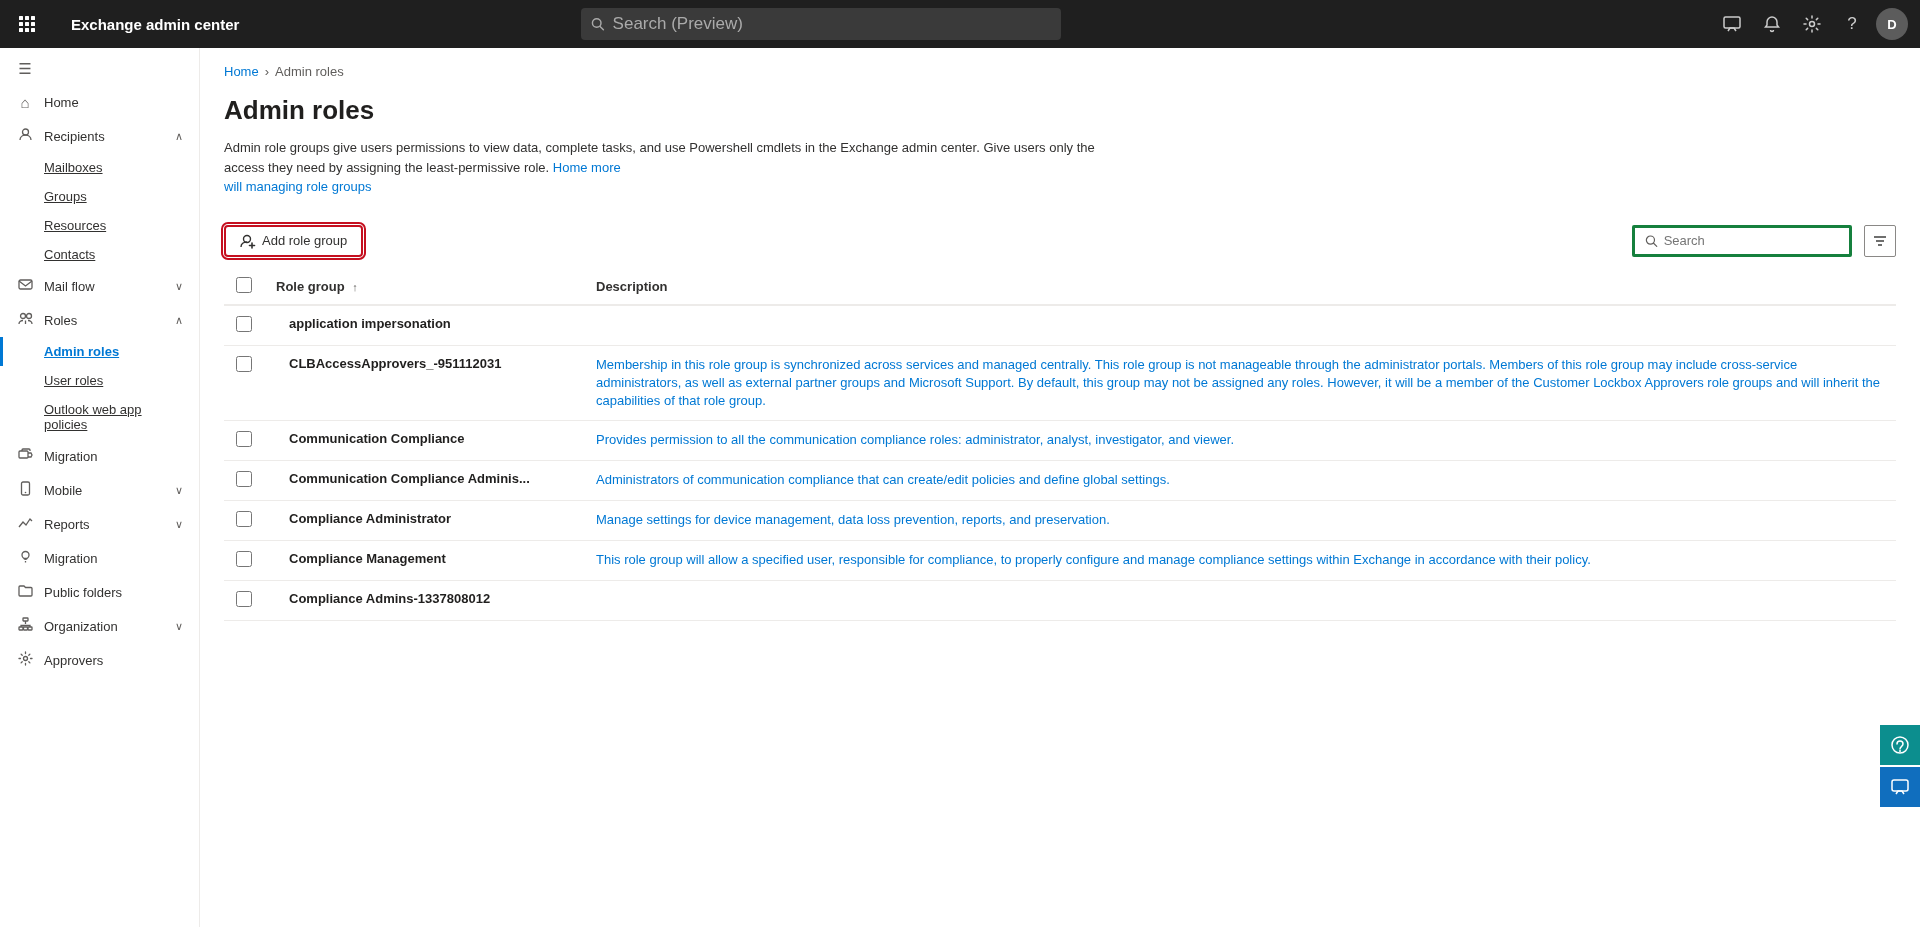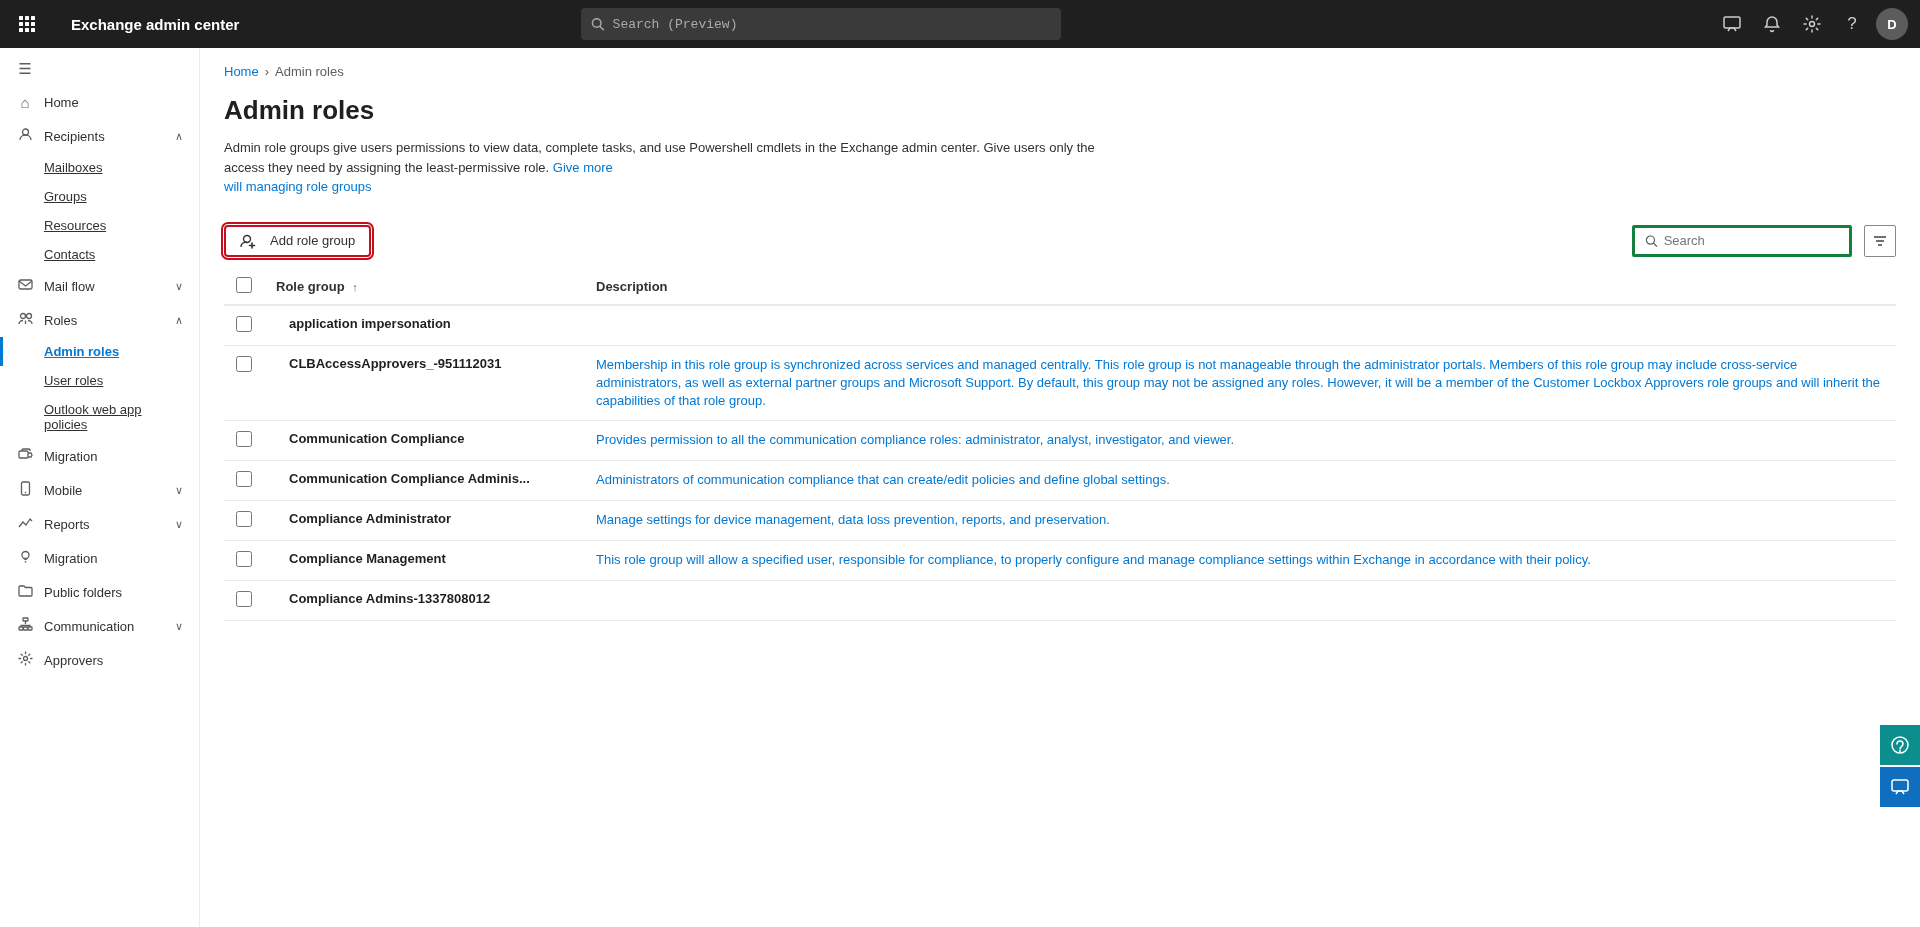--- a/index.html
+++ b/index.html
@@ -39,23 +39,22 @@
       align-items: center;
       padding: 0 10px;
       height: 32px;
       gap: 8px;
     }
     .topbar-search input {
       background: transparent;
       border: none;
       outline: none;
       color: #e5e5e5;
-      font-size: 13px;
+      font-size: 17px;
       width: 100%;
-      font-family: Liberation Mono, monospace;
     }
     .topbar-search input::placeholder { color: #aaa; }
     .topbar-icons {
       display: flex; align-items: center; gap: 8px; margin-left: auto;
     }
     .topbar-icon-btn {
       width: 32px; height: 32px;
       display: flex; align-items: center; justify-content: center;
       color: #ccc; cursor: pointer; border-radius: 4px;
       font-size: 16px;
@@ -158,21 +157,21 @@
     
     .toolbar {
       display: flex;
       align-items: center;
       padding: 12px 24px;
       gap: 12px;
     }
     .btn-add-role {
       display: flex;
       align-items: center;
-      gap: 14px;
+      gap: 6px;
       padding: 6px 14px;
       border: 2px solid #c50f1f;
       border-radius: 4px;
       background: #fff;
       color: #323130;
       font-size: 13px;
       cursor: pointer;
       font-weight: 500;
       outline: 2px solid #c50f1f;
       outline-offset: 1px;
@@ -418,21 +417,21 @@
     <div class="sidebar-item">
       <span class="sidebar-icon">
         <svg width="15" height="15" viewBox="0 0 15 15" fill="none">
             <rect x="5" y="1" width="5" height="3" rx="0.5" stroke="#605e5c" stroke-width="1.3"></rect>
             <rect x="1" y="10" width="4" height="3" rx="0.5" stroke="#605e5c" stroke-width="1.3"></rect>
             <rect x="5.5" y="10" width="4" height="3" rx="0.5" stroke="#605e5c" stroke-width="1.3"></rect>
             <rect x="10" y="10" width="4" height="3" rx="0.5" stroke="#605e5c" stroke-width="1.3"></rect>
             <path d="M7.5 4v3M3 10V8.5H12V10" stroke="#605e5c" stroke-width="1.3"></path>
           </svg>
       </span>
-      <span class="sidebar-label">Communication</span>
+      <span class="sidebar-label">Organization</span>
       <span class="sidebar-chevron">∨</span>
     </div>
 
     <div class="sidebar-item">
       <span class="sidebar-icon">
         <svg width="15" height="15" viewBox="0 0 15 15" fill="none">
             <circle cx="7.5" cy="7.5" r="2" stroke="#605e5c" stroke-width="1.3"></circle>
             <path d="M7.5 1v1.5M7.5 12.5V14M1 7.5h1.5M12.5 7.5H14M3.1 3.1l1.1 1.1M10.8 10.8l1.1 1.1M3.1 11.9l1.1-1.1M10.8 4.2l1.1-1.1" stroke="#605e5c" stroke-width="1.3" stroke-linecap="round"></path>
           </svg>
       </span>
@@ -445,21 +444,21 @@
     <div class="breadcrumb">
       <a href="#">Home</a>
       <span class="breadcrumb-sep">›</span>
       <span>Admin roles</span>
     </div>
 
     <div class="page-header">
       <h1 class="page-title">Admin roles</h1>
       <div class="page-desc">
         <span>Admin role groups give users permissions to view data, complete tasks, and use Powershell cmdlets in the Exchange admin center. Give users only the access they need by assigning the least-permissive role.</span>
-        <a href="#"> <span>Give more</span></a>
+        <a href="#"> <span>Home more</span></a>
         <br>
         <a href="#">will managing role groups</a>
       </div>
     </div>
 
     <div class="toolbar">
       <button class="btn-add-role">
         <svg width="16" height="16" viewBox="0 0 16 16" fill="none">
           <circle cx="7" cy="6" r="3.5" stroke="#323130" stroke-width="1.4"></circle>
           <path d="M1 14c0-3 2.5-5 6-5" stroke="#323130" stroke-width="1.4"></path>

